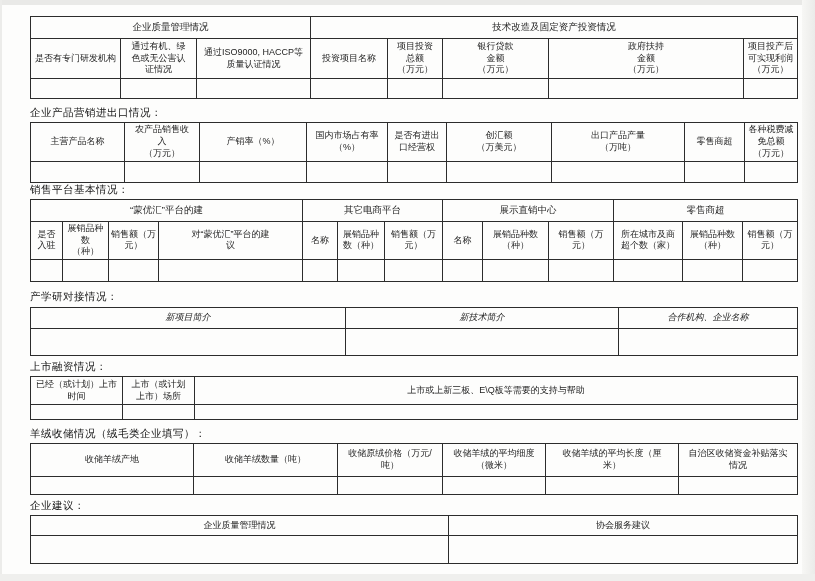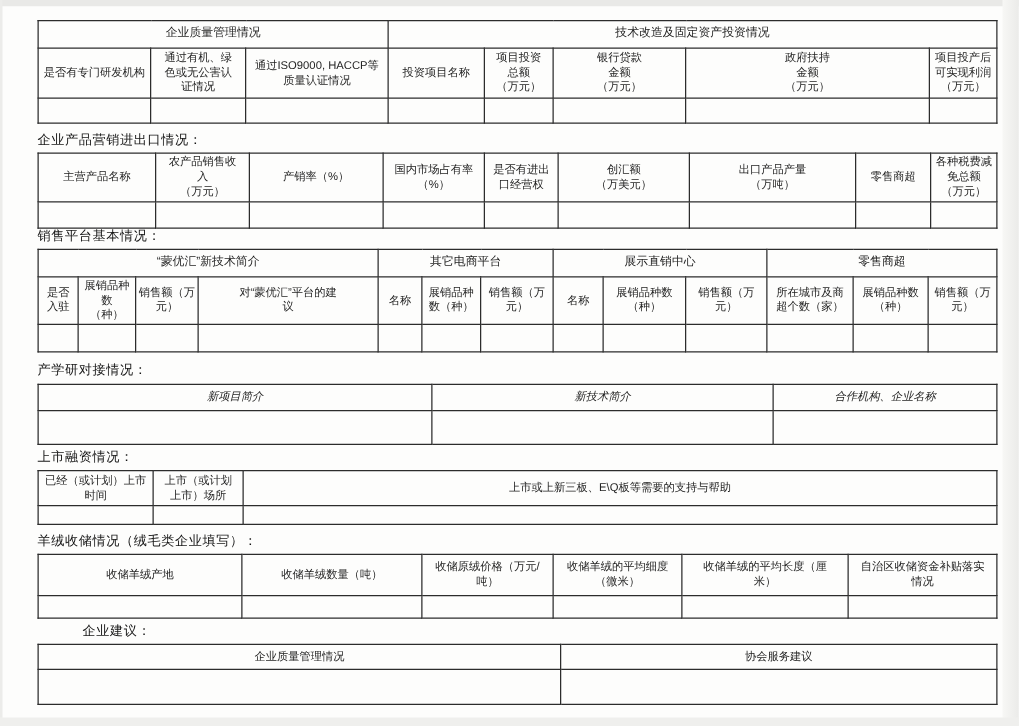--- a/index.html
+++ b/index.html
@@ -24,21 +24,21 @@
     font-size:9px;line-height:1.32;
     white-space:pre-line;
     overflow:hidden;
   }
   .grp{font-size:9.5px;}
   .sec-label{
     font-size:10.5px;line-height:13px;color:#151515;
     margin:0 0 3px 0;letter-spacing:0.5px;
   }
   .ml2{margin-top:7px;} .ml3{} .ml4{margin-top:9px;font-family:Liberation Mono, monospace;}
-  .ml5{margin-top:4px;} .ml6{margin-top:7px;} .ml7{margin-top:4px;margin-left:36px;}
+  .ml5{margin-top:4px;} .ml6{margin-top:7px;} .ml7{margin-top:4px;}
 
   .t1 .rg td{height:19px;} .t1 .rh td{height:37px;} .t1 .rd td{height:17px;}
   .t2 .rh td{height:35px;} .t2 .rd td{height:18px;}
   .t3 .rg td{height:19px;} .t3 .rh td{height:31px;} .t3 .rd td{height:19px;}
   .t4 .rh td{height:18px;font-style:italic;} .t4 .rd td{height:24px;}
   .t5 .rh td{height:25px;} .t5 .rd td{height:12px;}
   .t6 .rh td{height:30px;} .t6 .rd td{height:15px;}
   .t7 .rh td{height:17px;} .t7 .rd td{height:25px;}
 </style>
 </head>
@@ -160,21 +160,21 @@
         <col style="width:58px">
       <col style="width:40px">
         <col style="width:66px">
         <col style="width:65px">
       <col style="width:69px">
         <col style="width:60px">
         <col style="width:55px">
     </colgroup>
     <tbody>
         <tr class="rg">
-      <td colspan="4" class="grp">“蒙优汇”新技术简介</td>
+      <td colspan="4" class="grp">“蒙优汇”平台的建</td>
       <td colspan="3" class="grp">其它电商平台</td>
       <td colspan="3" class="grp">展示直销中心</td>
       <td colspan="3" class="grp">零售商超</td>
     </tr>
     <tr class="rh">
       <td>是否
 入驻</td>
       <td>展销品种数
 （种）</td>
       <td>销售额（万

